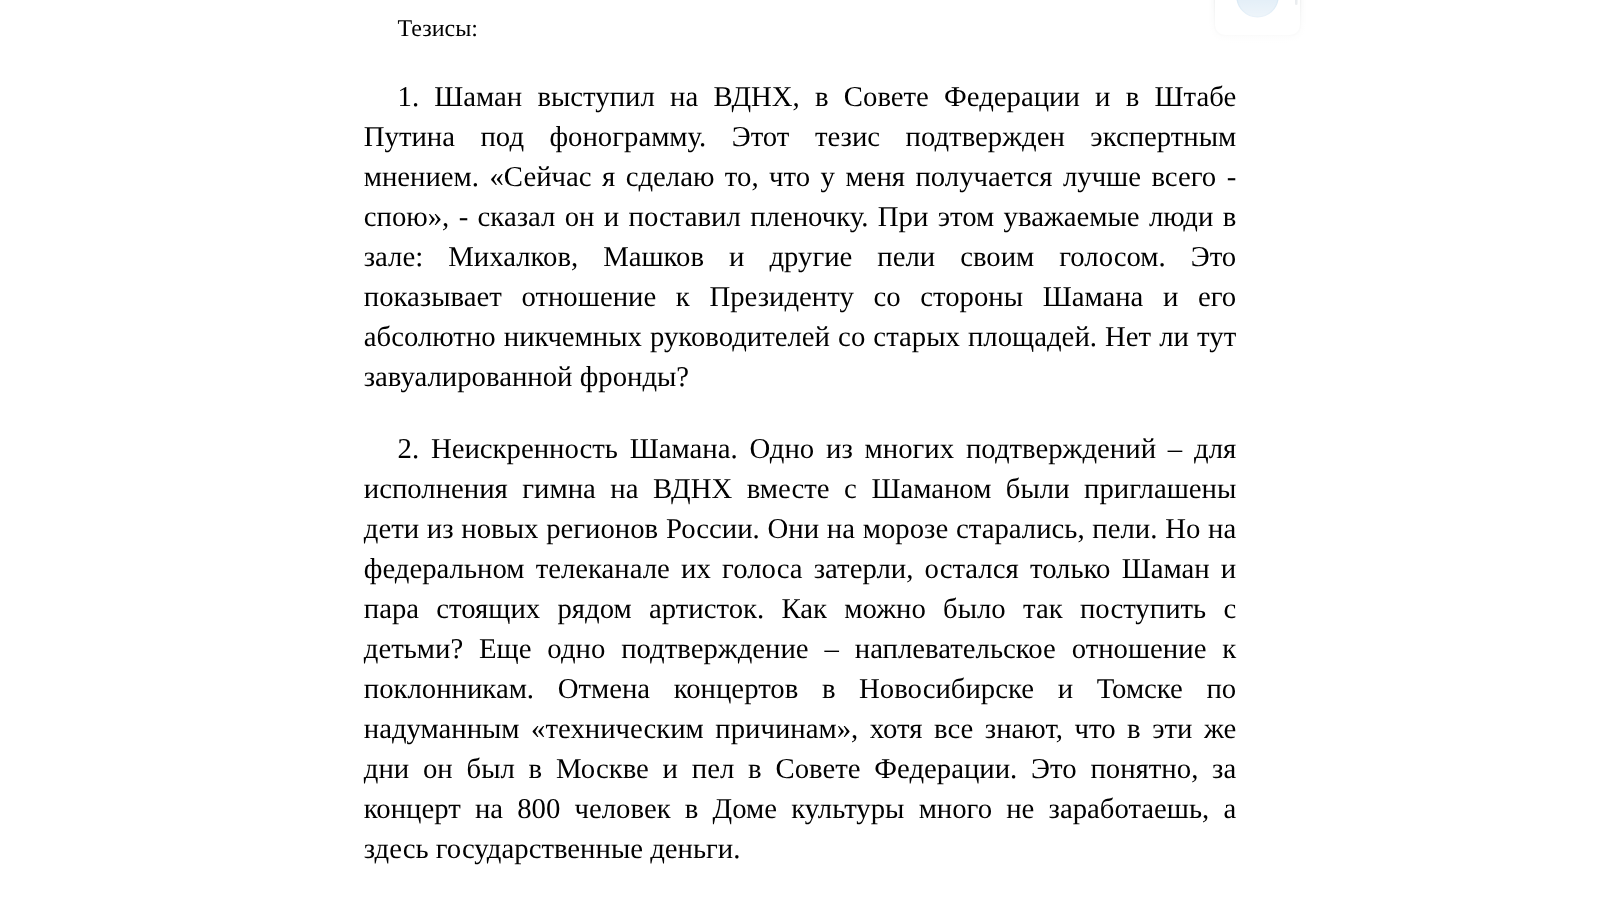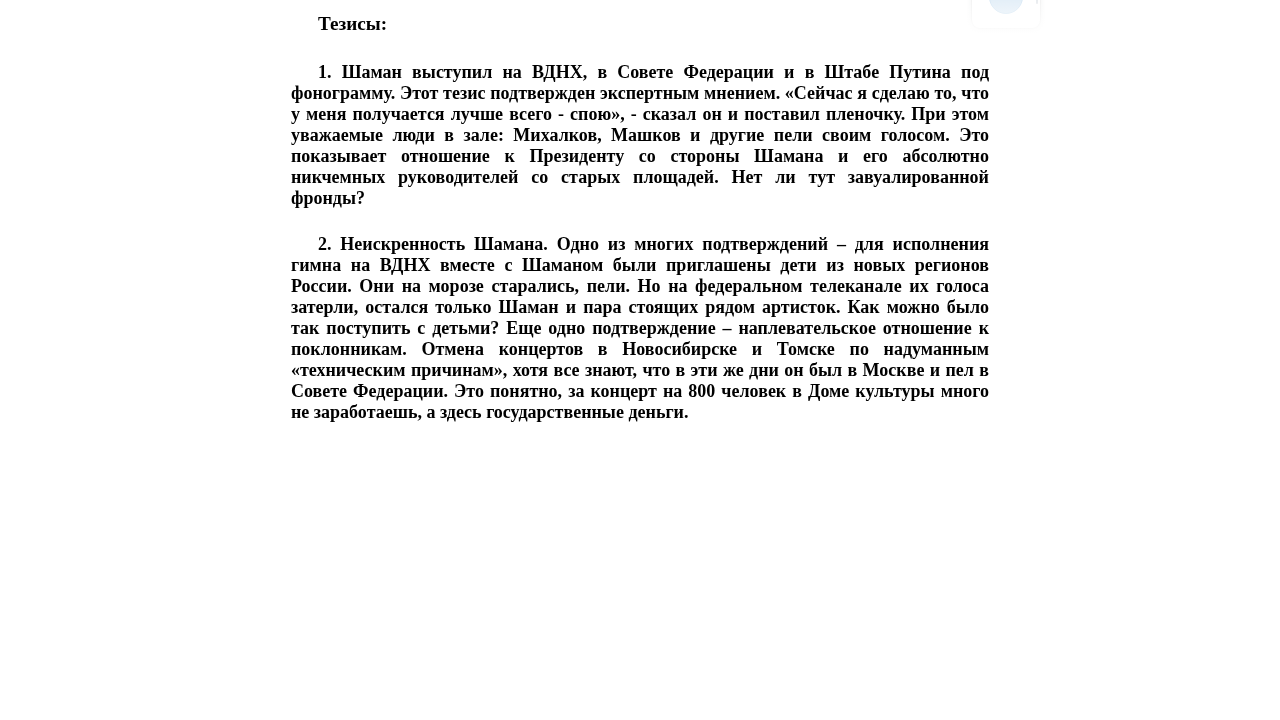--- a/index.html
+++ b/index.html
@@ -22,28 +22,27 @@
     width: 1280px;
     height: 720px;
     background: #ffffff;
   }
 
   #document-body {
     position: absolute;
     left: 291px;
     top: 0px;
     width: 698px;
-    font-weight: bold;
   }
 
   .doc-line,
   .doc-para {
     color: #000000;
-    font-size: 18px;
-    line-height: 21px;
+    font-size: 23px;
+    line-height: 32px;
     text-align: justify;
     text-justify: inter-word;
     margin: 0;
     -webkit-hyphens: none;
     hyphens: none;
     word-spacing: 0px;
   }
 
   
   .doc-heading {

